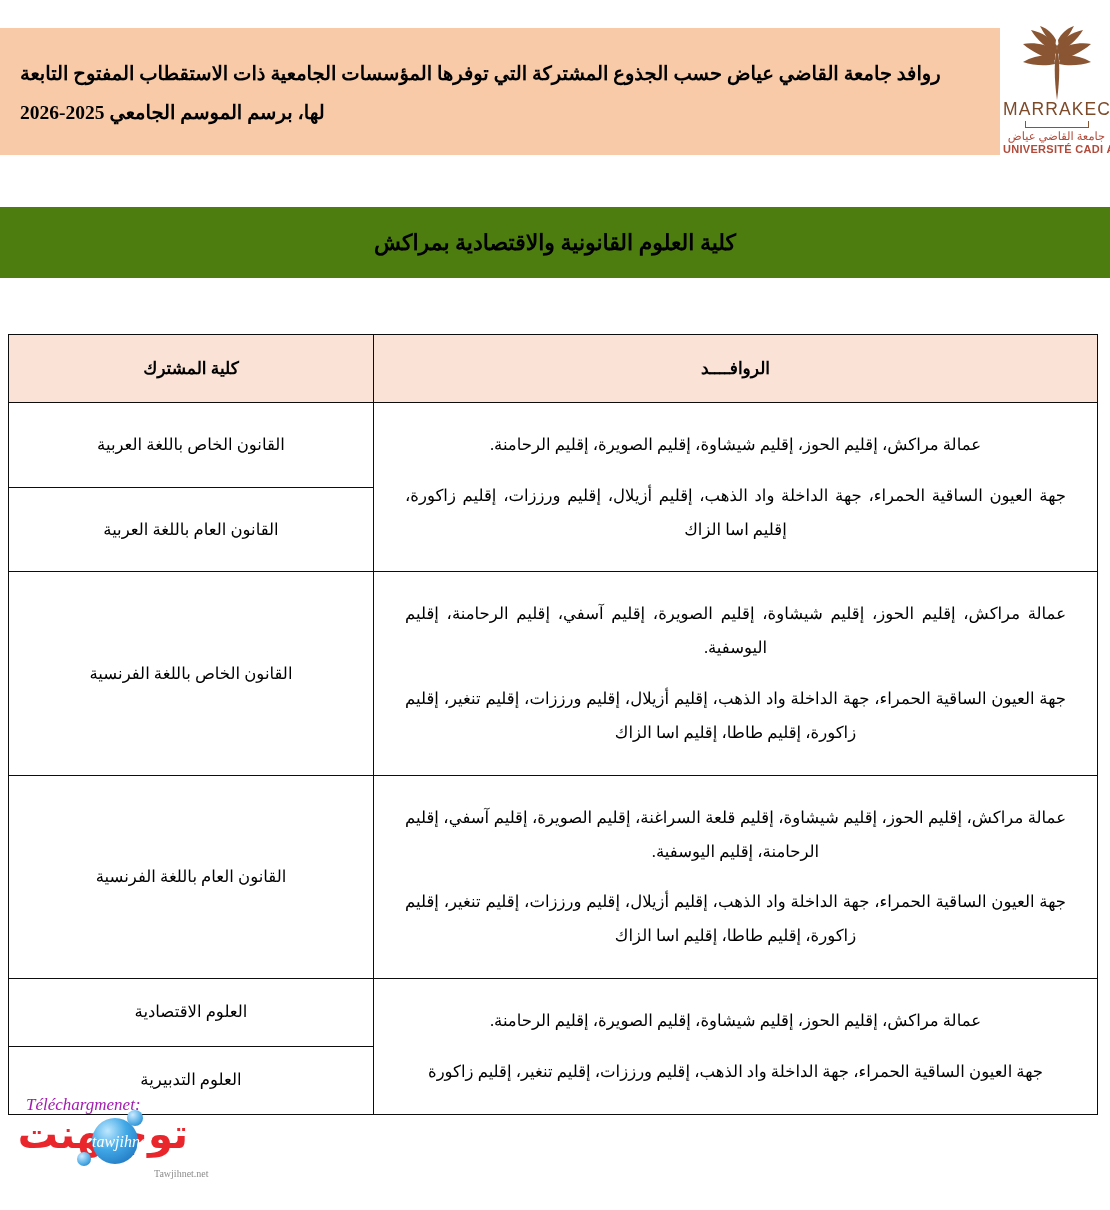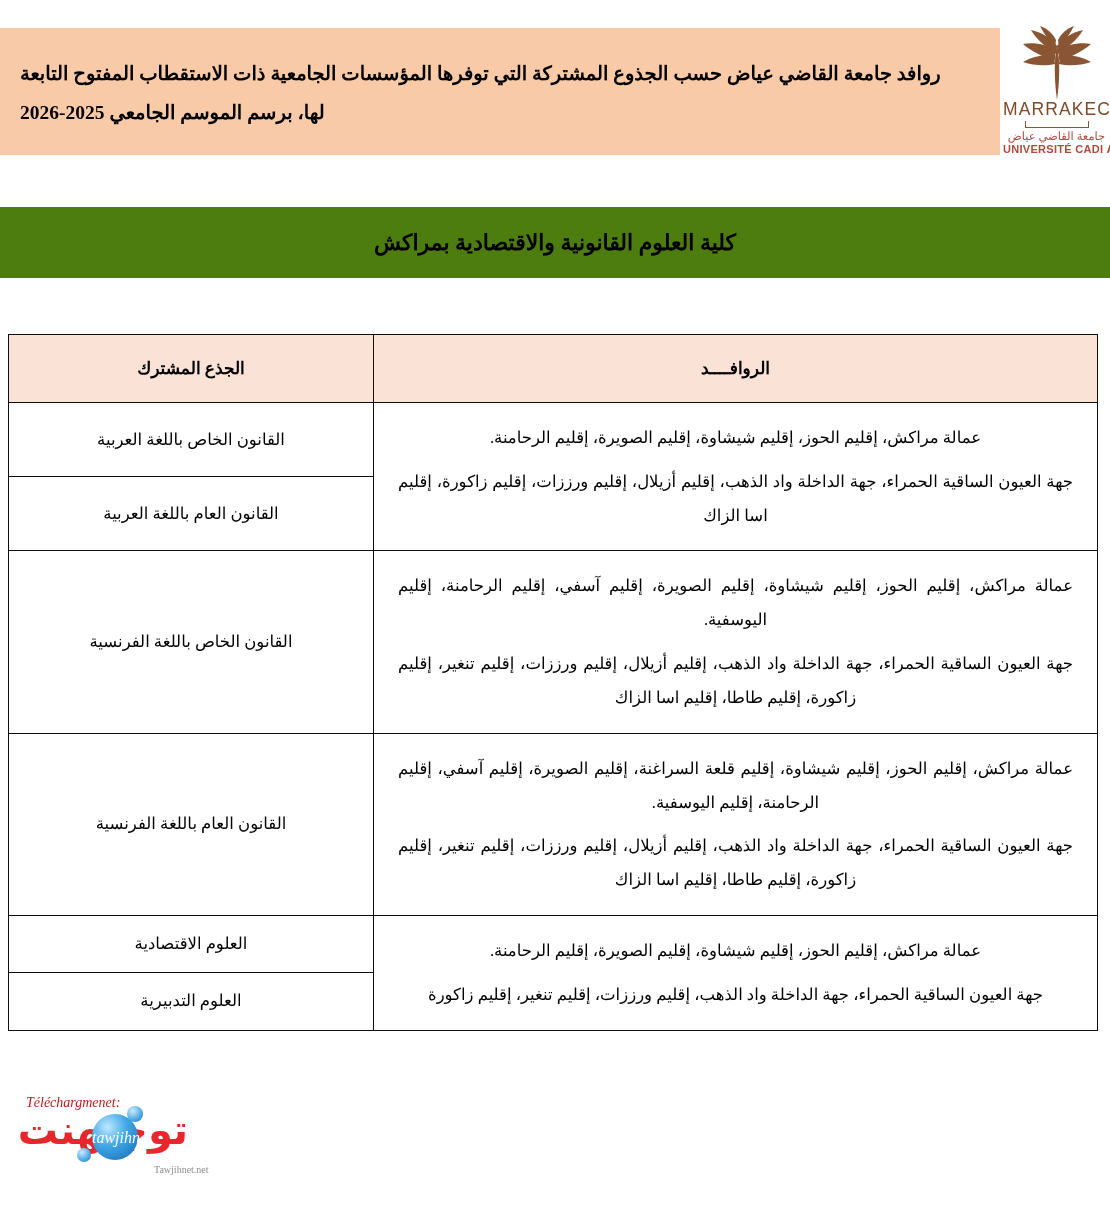--- a/index.html
+++ b/index.html
@@ -142,39 +142,39 @@
     margin-top: 47px;
   }
   .cell-feeders {
     text-align: justify;
     text-align-last: center;
     font-size: 16.5px;
     line-height: 2.05;
     color: #000;
   }
   .cell-feeders p {
-    margin: 10px;
+    margin: 17px;
     text-align: justify;
     text-align-last: center;
   }
 
   
   .watermark {
     position: absolute;
     left: 14px;
     top: 1095px;
     width: 300px;
     height: 110px;
     direction: ltr;
   }
   .wm-dl {
     font-family: "Liberation Serif", serif;
     font-style: italic;
-    font-size: 14px;
-    color: #b91c1c;
+    font-size: 17px;
+    color: #a21caf;
     margin: 0 0 1px 12px;
   }
   .wm-logo {
     position: relative;
     height: 52px;
     width: 270px;
     margin-right: 0;
   }
   .wm-ar {
     position: absolute;
@@ -272,21 +272,21 @@
 </div>
 
 <div class="faculty-bar">
   <div class="faculty-title">كلية العلوم القانونية والاقتصادية بمراكش</div>
 </div>
 
 <table class="data-table">
   <thead>
     <tr>
       <th class="col-feeders">الروافــــد</th>
-      <th class="col-branch">الجذع المشترك</th>
+      <th class="col-branch">كلية المشترك</th>
     </tr>
   </thead>
   <tbody>
 
     <tr>
       <td class="cell-feeders" rowspan="2">
         <p>عمالة مراكش، إقليم الحوز، إقليم شيشاوة، إقليم الصويرة، إقليم الرحامنة.</p>
         <p>جهة العيون الساقية الحمراء، جهة الداخلة واد الذهب، إقليم أزيلال، إقليم ورززات، إقليم زاكورة، إقليم اسا الزاك</p>
       </td>
       <td class="cell-branch">القانون الخاص باللغة العربية</td>

